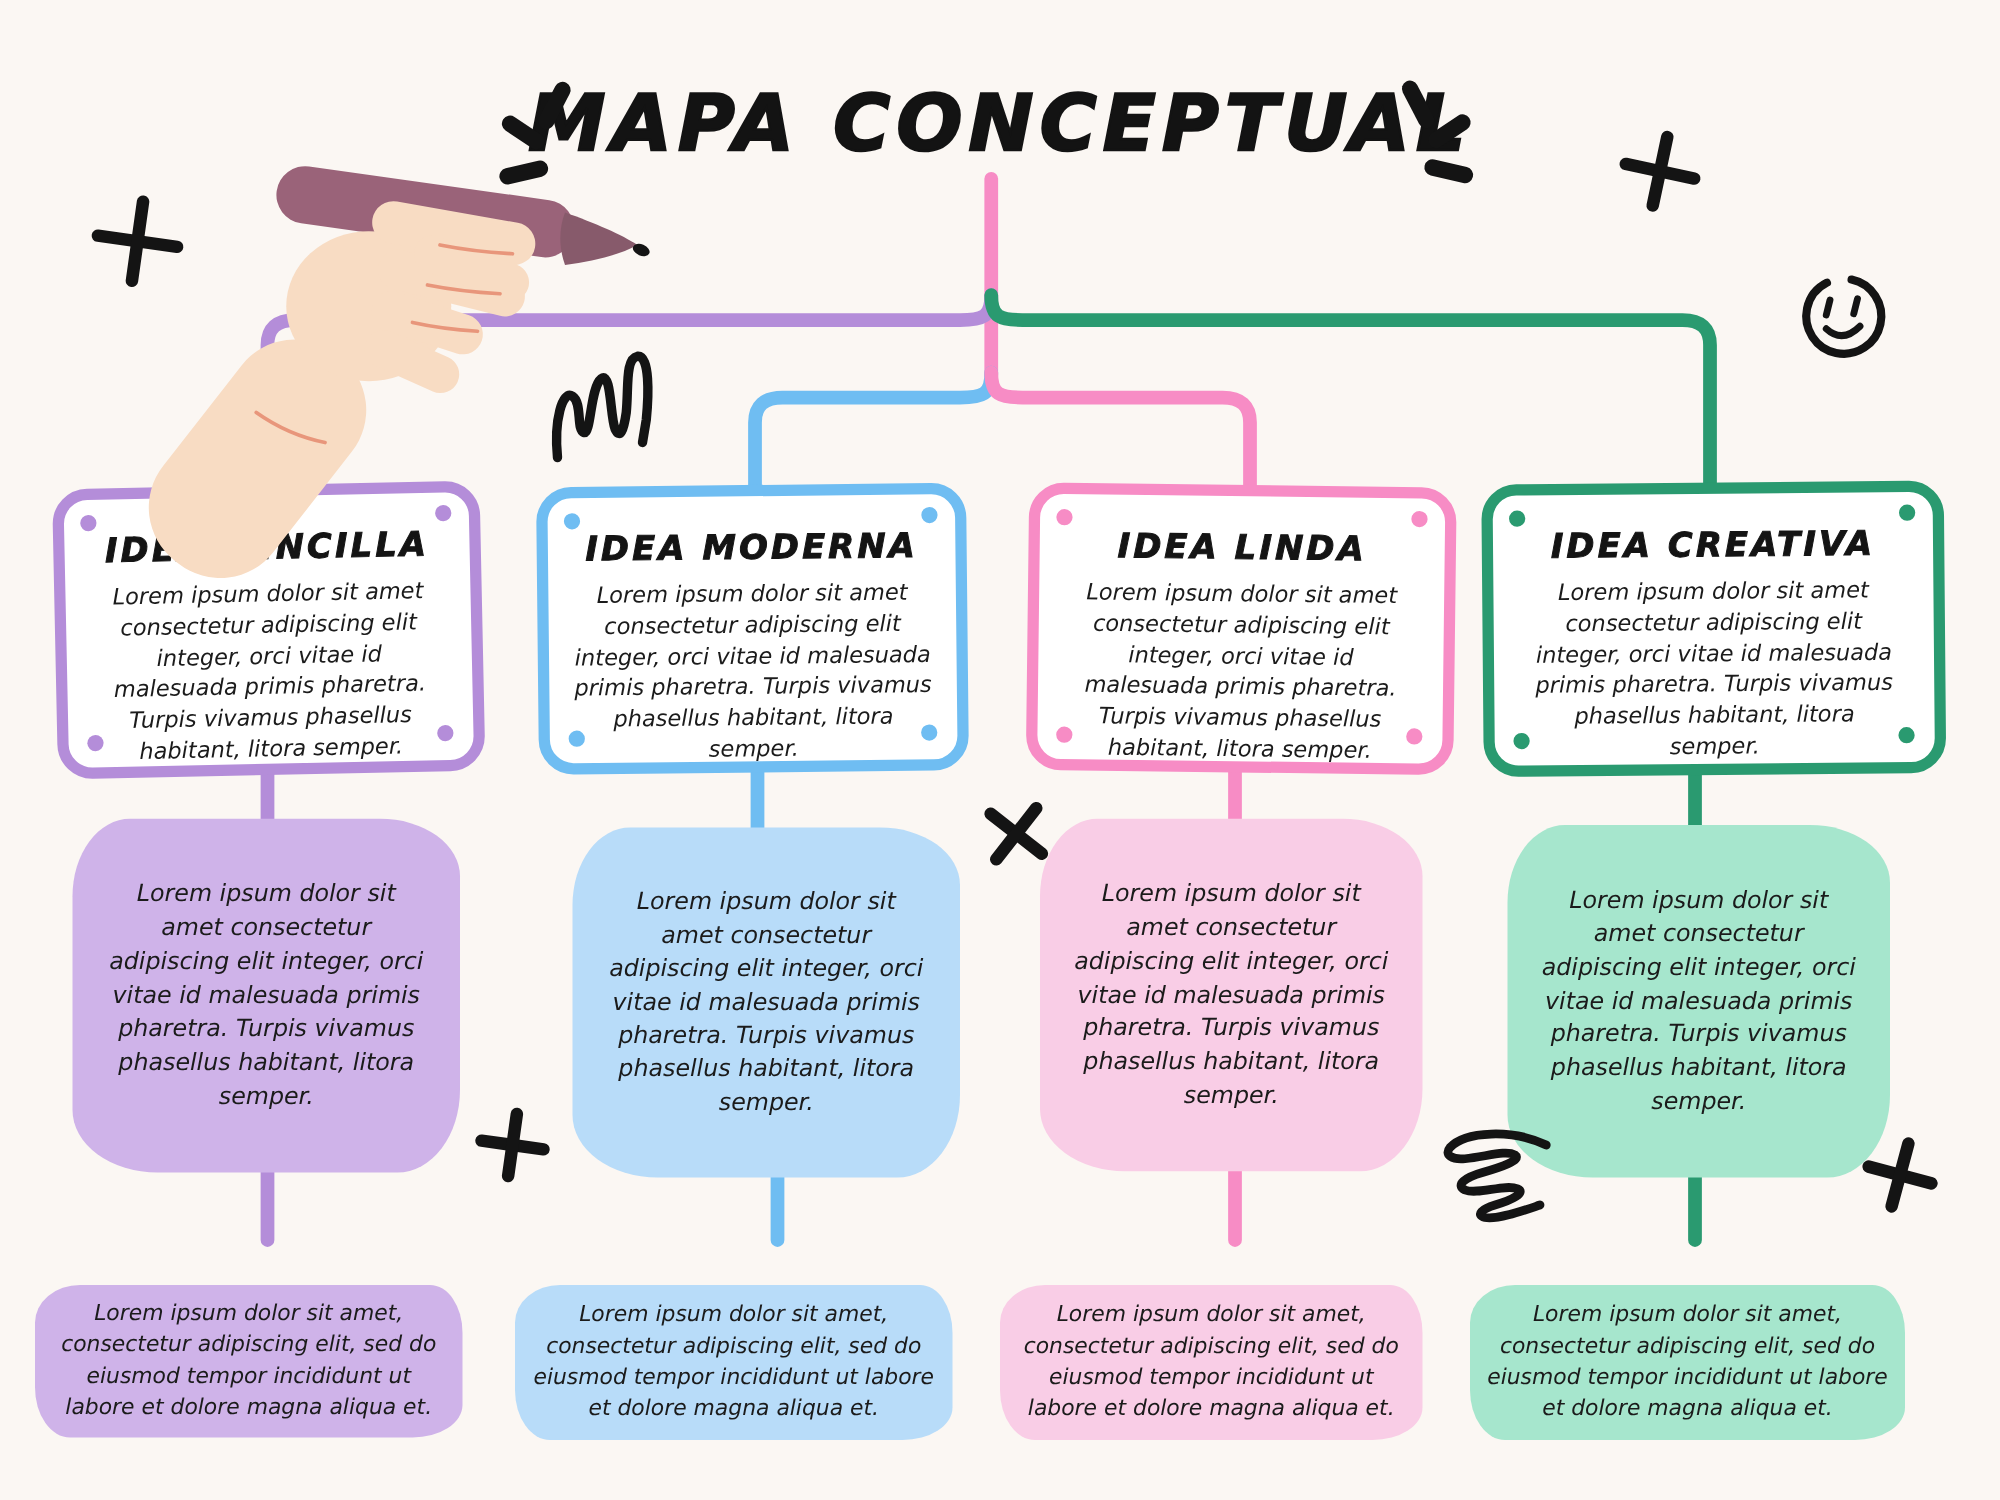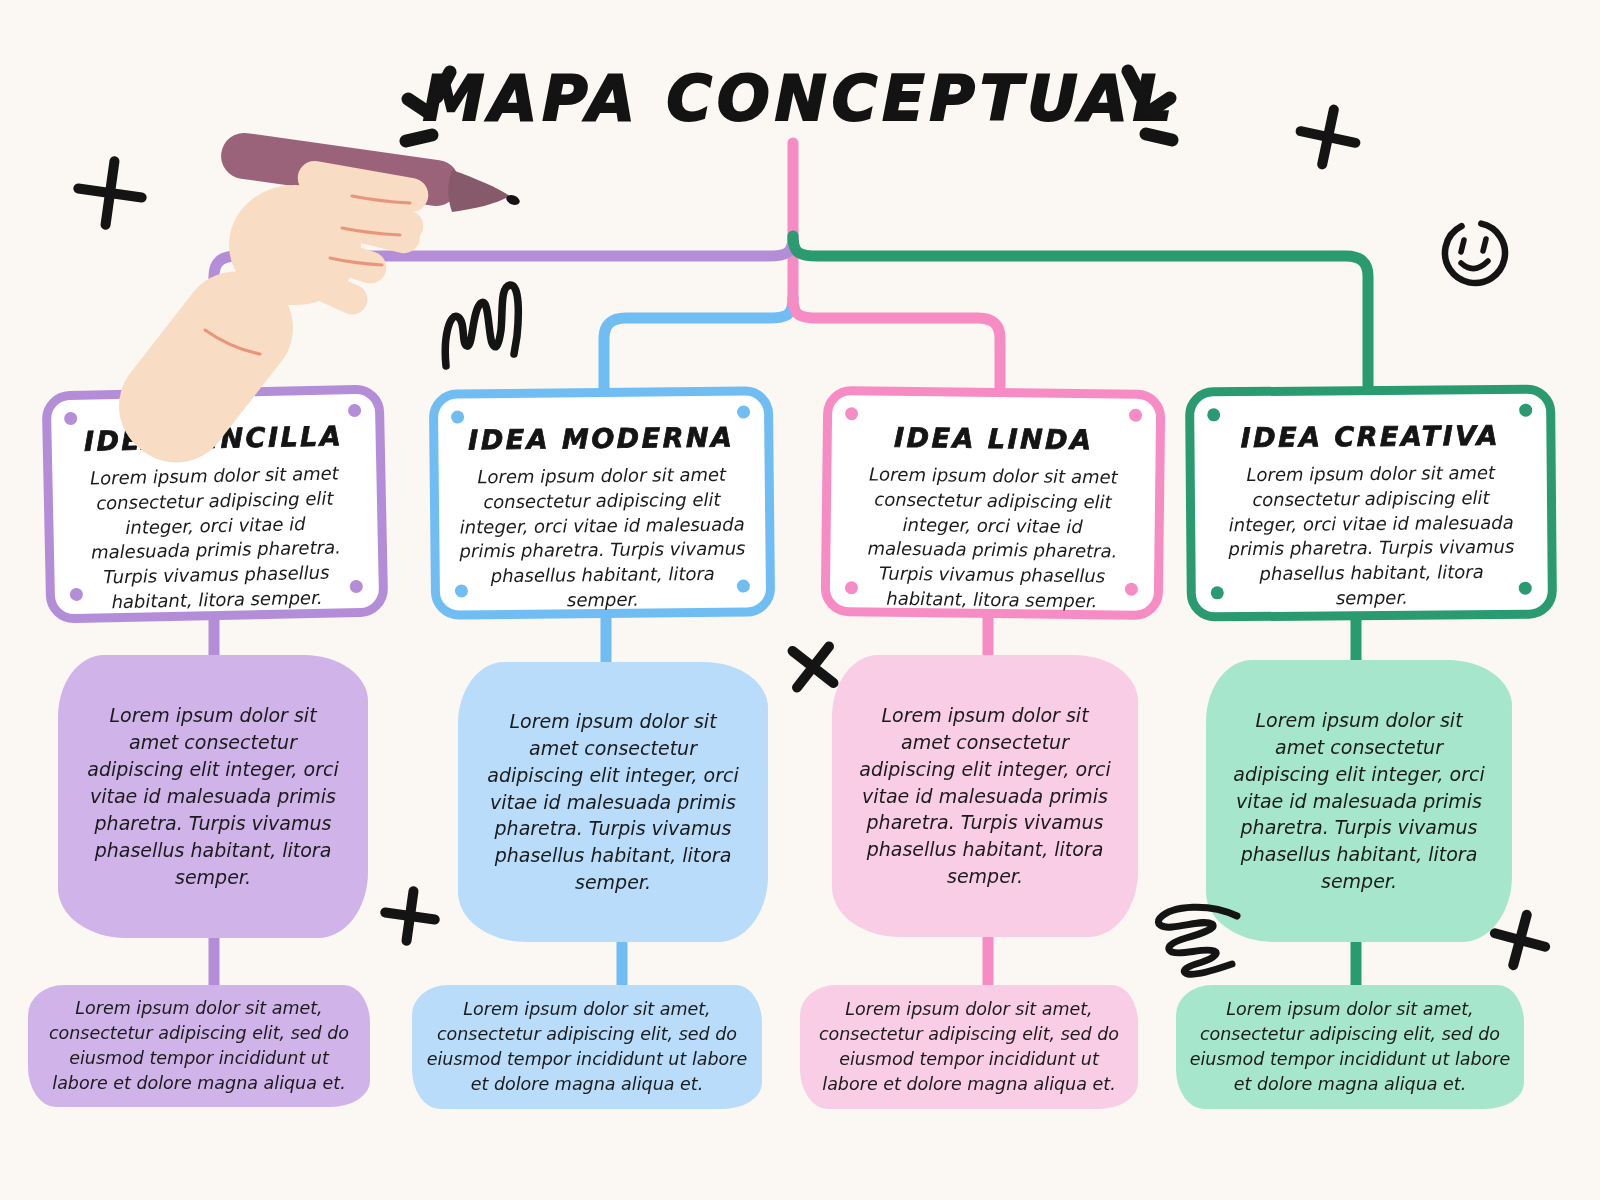--- a/index.html
+++ b/index.html
@@ -20,21 +20,21 @@
     padding:24px 20px 0 20px;}
   .top-box h2{margin:2px 0 10px 0;font-size:27px;font-weight:800;letter-spacing:2.5px;
     color:#141414;-webkit-text-stroke:0.8px #141414;}
   .top-box p{margin:0 auto;font-size:18px;line-height:1.38;color:#1b1b1b;max-width:300px;}
 
   .mid-box{display:flex;align-items:center;justify-content:center;text-align:center;
     border-radius:46px 64px 50px 68px / 62px 46px 66px 50px;padding:18px 26px;}
   .mid-box p{margin:0;font-size:19px;line-height:1.42;color:#1b1b1b;max-width:252px;}
 
   .low-box{display:flex;align-items:center;justify-content:center;text-align:center;
-    border-radius:36px 26px 40px 28px / 30px 38px 26px 40px;padding:10px 12px;}
+    border-radius:36px 26px 40px 28px / 30px 38px 26px 40px;padding:10px 12px;margin-top:43px;}
   .low-box p{margin:0;font-size:17.5px;line-height:1.42;color:#1b1b1b;max-width:330px;}
 
   .dot{position:absolute;width:13px;height:13px;border-radius:50%;}
   .dot.tl{left:13px;top:12px;}  .dot.tr{right:14px;top:10px;}
   .dot.bl{left:15px;bottom:13px;} .dot.br{right:16px;bottom:15px;}
 
   
   .c1 .top-box{border-color:#b48dd9;} .c1 .dot{background:#b48dd9;}
   .c1 .mid-box,.c1 .low-box{background:#cfb3e9;}
   .c2 .top-box{border-color:#6fbdf2;} .c2 .dot{background:#6fbdf2;}

